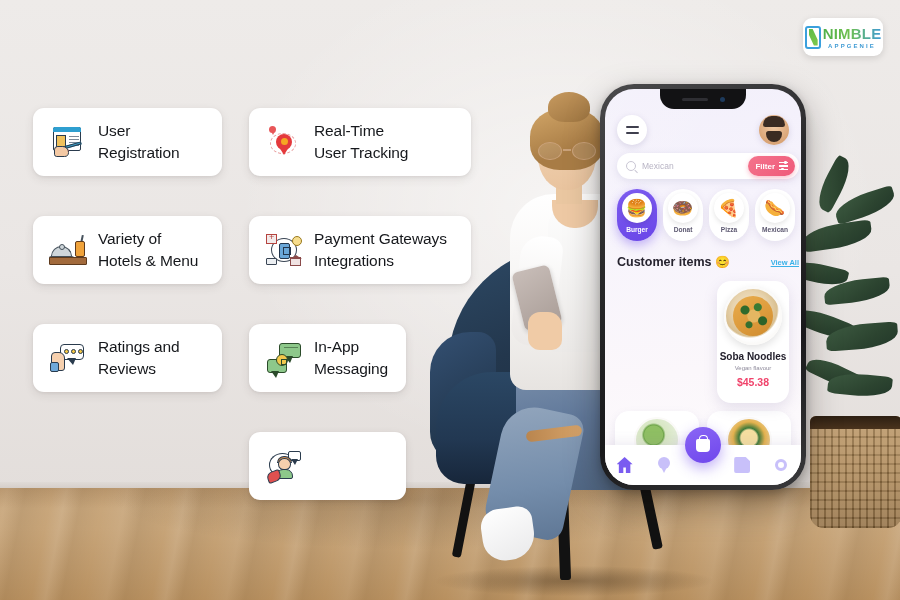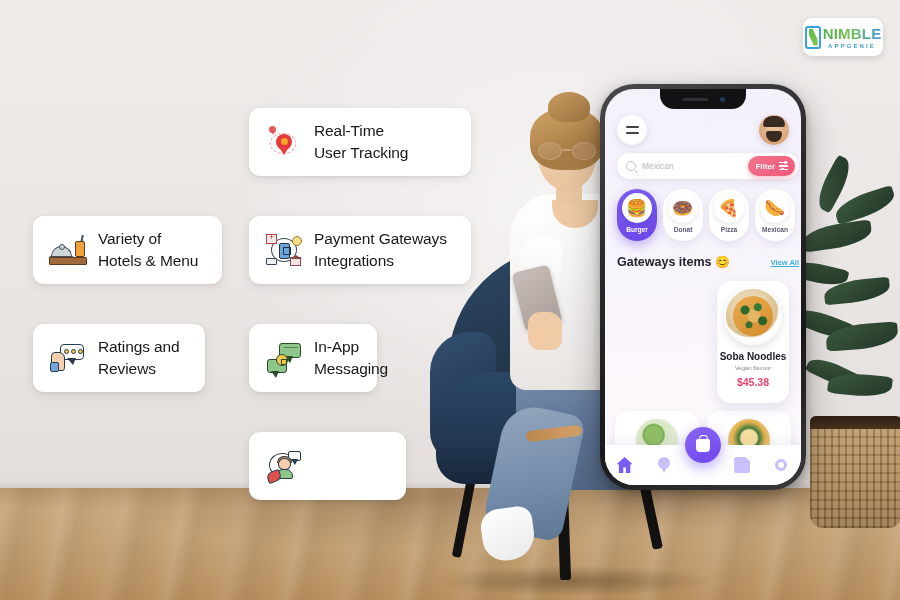--- a/index.html
+++ b/index.html
@@ -128,22 +128,22 @@
     font-weight: 400;
     white-space: pre-line;
     letter-spacing: -0.1px;
   }
 
   
   .c1 { left: 33px;  top: 108px; width: 189px; height: 68px; }
   .c2 { left: 249px; top: 108px; width: 222px; height: 68px; }
   .c3 { left: 33px;  top: 216px; width: 189px; height: 68px; }
   .c4 { left: 249px; top: 216px; width: 222px; height: 68px; }
-  .c5 { left: 33px;  top: 324px; width: 172px; height: 68px; }
-  .c6 { left: 249px; top: 324px; width: 128px; height: 68px; }
+  .c5 { left: 33px;  top: 324px; width: 189px; height: 68px; }
+  .c6 { left: 249px; top: 324px; width: 157px; height: 68px; }
   .c7 { left: 33px;  top: 432px; width: 189px; height: 68px; }
   .c8 { left: 249px; top: 432px; width: 157px; height: 68px; }
 
   
   .ic-reg { width: 34px; height: 30px; position: relative; }
   .ic-reg .win { position:absolute; left:2px; top:0; width:28px; height:24px; background:#fff; border:1.3px solid #2a3b4d; border-radius:2px; }
   .ic-reg .bar { position:absolute; left:2px; top:0; width:28px; height:5px; background:#2f9fd0; border-radius:2px 2px 0 0; }
   .ic-reg .ava { position:absolute; left:5px; top:8px; width:10px; height:12px; background:#f0c15c; border:1px solid #2a3b4d; }
   .ic-reg .ln  { position:absolute; left:18px; width:10px; height:1.4px; background:#7c8a99; }
   .ic-reg .sig { position:absolute; left:5px; top:21px; width:13px; height:4px; background:#e0504f; clip-path: polygon(0 70%,18% 10%,36% 80%,55% 20%,74% 75%,100% 40%,100% 100%,0 100%); }
@@ -583,21 +583,21 @@
           <span class="nm">Pizza</span>
         </div>
         <div class="cat">
           <span class="bub">🌭</span>
           <span class="nm">Mexican</span>
         </div>
       </div>
 
       <div class="sec-head">
         <div class="t">
-          <span>Gateways items</span>
+          <span>Customer items</span>
           <em>😊</em>
         </div>
         <span class="va">View All</span>
       </div>
 
       <div class="item-card">
         <div class="dish"></div>
         <span class="nm">Soba Noodles</span>
         <span class="fl">Vegan flavour</span>
         <span class="pr">$45.38</span>
@@ -620,20 +620,40 @@
         <span class="ti ti-gear"></span>
       </div>
       <div class="fab">
         <span class="bag"></span>
       </div>
 
       <div class="phone-glare"></div>
     </div>
   </div>
 
+  <div class="card c1">
+    <span class="ficon">
+      <span class="ic-reg">
+        <span class="win"></span>
+          <span class="bar"></span>
+          <span class="ava"></span>
+        <span class="ln" style="top:9px"></span>
+          <span class="ln" style="top:12px"></span>
+        <span class="ln" style="top:15px"></span>
+          <span class="ln" style="top:18px"></span>
+        <span class="sig"></span>
+          <span class="pen">
+            <i></i>
+          </span>
+          <span class="hand"></span>
+      </span>
+    </span>
+    <span class="flabel">User
+Registration</span>
+  </div>
 
   <div class="card c2">
     <span class="ficon">
       <span class="ic-pin">
         <span class="route"></span>
           <span class="pin-s"></span>
         <span class="pin-b"></span>
           <span class="pin-c"></span>
       </span>
     </span>

